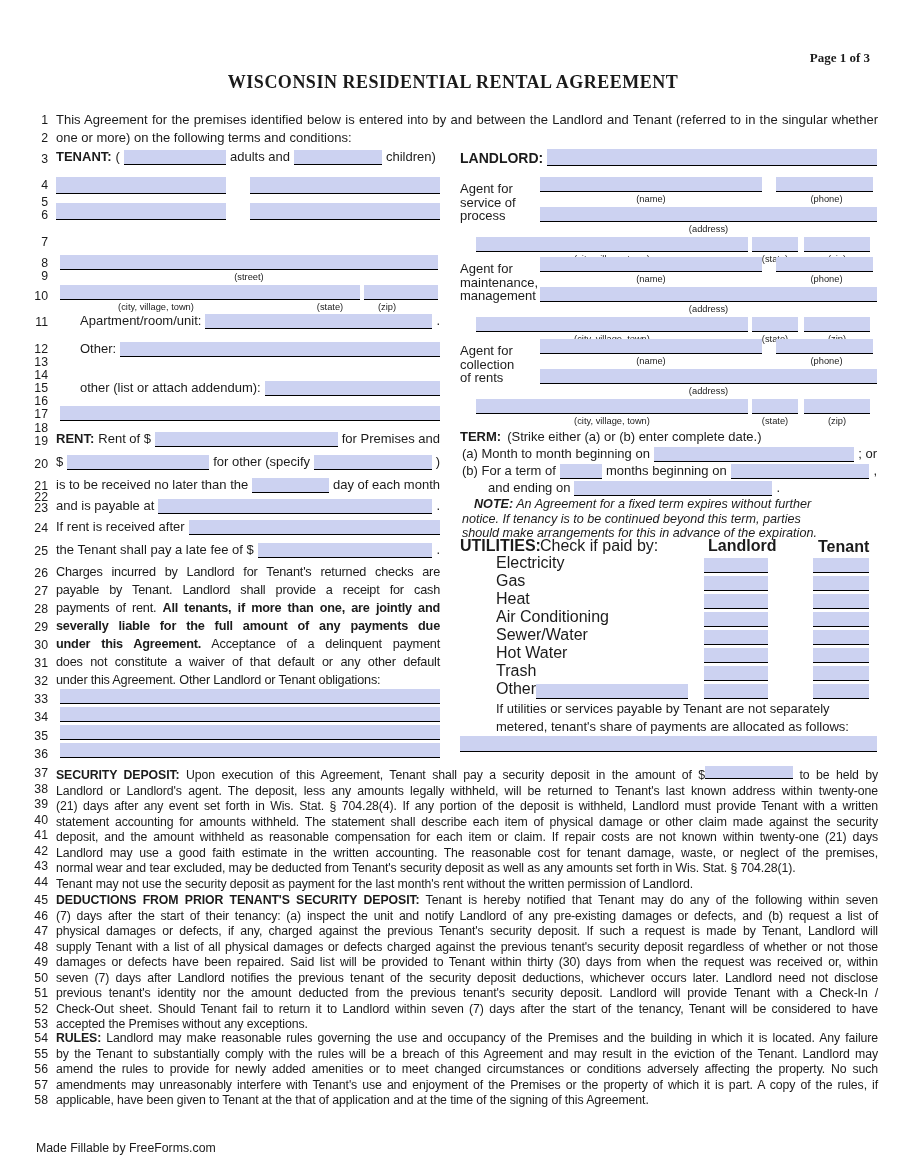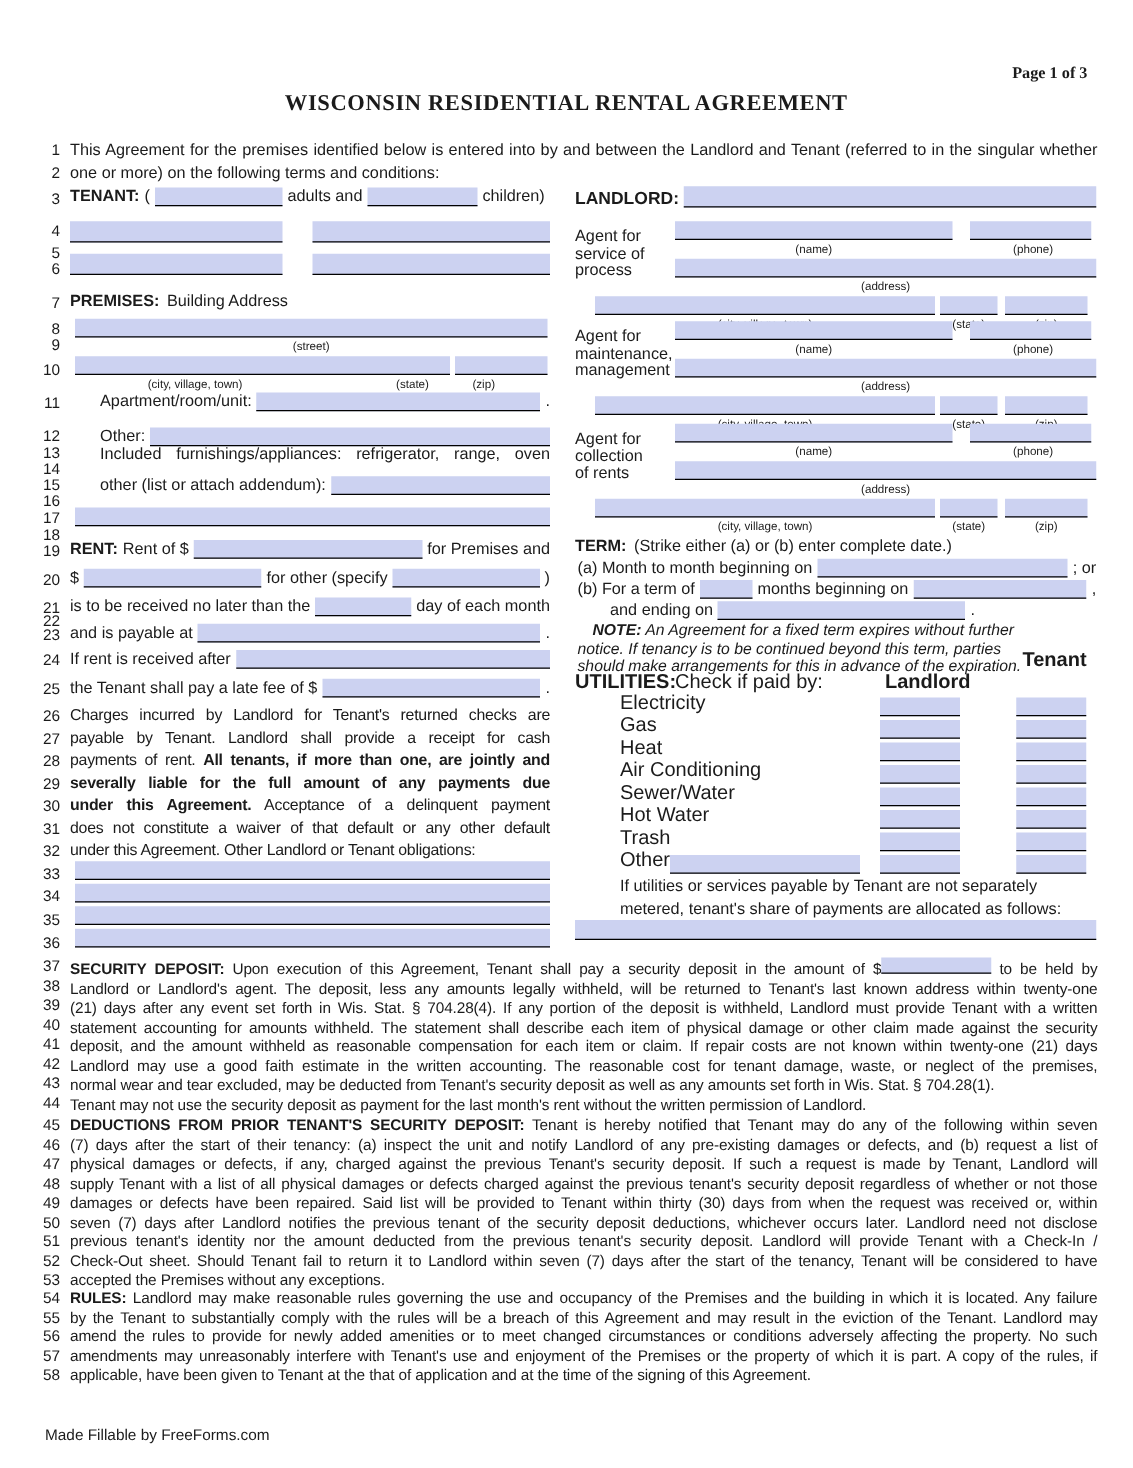--- a/index.html
+++ b/index.html
@@ -158,45 +158,40 @@
   </div>
   <div class="r lc" style="top:177px;justify-content:space-between">
     <span class="f" style="width:170px;height:16px"></span>
     <span class="f" style="width:190px;height:16px"></span>
   </div>
   <div class="r lc" style="top:203px;justify-content:space-between">
     <span class="f" style="width:170px;height:16px"></span>
     <span class="f" style="width:190px;height:16px"></span>
   </div>
 
-  <div class="r lc" style="top:233px;gap:6px">
-    <span class="b">PREMISES:</span>
-    <span>Building Address</span>
-  </div>
   <div class="r lc" style="top:255px">
     <span class="f" style="width:378px;margin-left:4px"></span>
   </div>
   <div class="sl" style="left:60px;top:272px;width:378px">(street)</div>
   <div class="r lc" style="top:285px">
     <span class="f" style="width:300px;margin-left:4px"></span>
     <span class="f" style="width:74px"></span>
   </div>
   <div class="sl" style="left:56px;top:302px;width:200px">(city, village, town)</div>
   <div class="sl" style="left:300px;top:302px;width:60px">(state)</div>
   <div class="sl" style="left:362px;top:302px;width:50px">(zip)</div>
   <div class="r lc" style="top:313px">
     <span style="margin-left:24px">Apartment/room/unit:</span>
     <span class="f fg"></span>
     <span>.</span>
   </div>
   <div class="r lc" style="top:341px">
     <span style="margin-left:24px">Other:</span>
     <span class="f fg"></span>
   </div>
-  <div class="para j" style="left:80px;top:355px;width:360px;font-size:13px;line-height:15px">Included furnishings/appliances: refrigerator, range, oven</div>
   <div class="r lc" style="top:380px">
     <span style="margin-left:24px">other (list or attach addendum):</span>
     <span class="f fg"></span>
   </div>
   <div class="r lc" style="top:406px">
     <span class="f fg" style="margin-left:4px"></span>
   </div>
 
   <div class="r lc" style="top:431px">
     <span class="b">RENT:</span>
@@ -354,21 +349,21 @@
   <div class="note" style="top:497px">
     <div style="text-indent:12px"><span class="b">NOTE:</span><span> An Agreement for a fixed term expires without further</span></div>
     <div>notice. If tenancy is to be continued beyond this term, parties</div>
     <div>should make arrangements for this in advance of the expiration.</div>
   </div>
 
   <div class="urow" style="top:539px">
     <span class="b" style="position:absolute;left:0;bottom:1px">UTILITIES:</span>
     <span style="position:absolute;left:80px;bottom:1px">Check if paid by:</span>
     <span class="b" style="position:absolute;left:248px;bottom:1px">Landlord</span>
-    <span class="b" style="position:absolute;left:358px;bottom:18px">Tenant</span>
+    <span class="b" style="position:absolute;left:358px;bottom:0">Tenant</span>
   </div>
   <div class="urow" style="top:556px">
     <span class="lab">Electricity</span>
     <span class="ubox" style="left:244px;width:64px"></span>
     <span class="ubox" style="left:353px;width:56px"></span>
   </div>
   <div class="urow" style="top:574px">
     <span class="lab">Gas</span>
     <span class="ubox" style="left:244px;width:64px"></span>
     <span class="ubox" style="left:353px;width:56px"></span>

